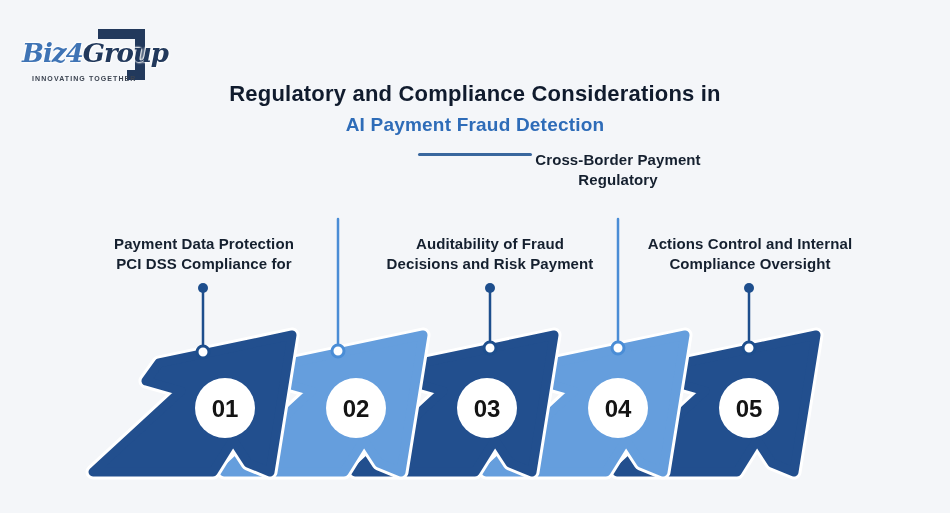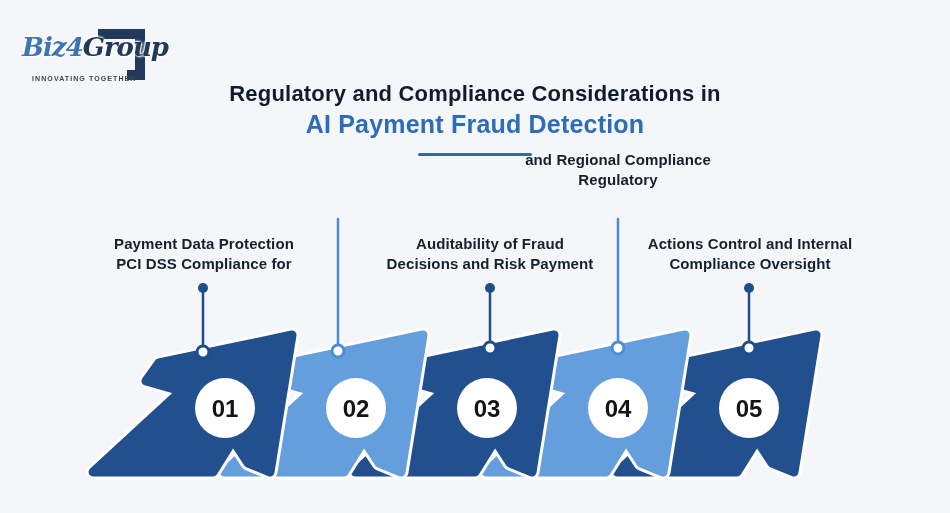--- a/index.html
+++ b/index.html
@@ -8,41 +8,41 @@
     font-family:"Liberation Sans", sans-serif;
     background:var(--background,#f4f6f9);
     position:relative; overflow:hidden;
   }
   .stage { position:absolute; inset:0; width:950px; height:513px; }
 
   
   .logo { position:absolute; left:18px; top:14px; width:170px; height:84px; }
   .logo-mark { position:absolute; left:80px; top:15px; }
   .logo-text {
-    position:absolute; left:4px; top:18px;
+    position:absolute; left:4px; top:24px;
     font-family:"DejaVu Serif", serif; font-style:italic; font-weight:700;
     font-size:26px; letter-spacing:-1px; white-space:nowrap;
     text-shadow:0 0 2px #fff, 1px 1px 2px #fff, -1px -1px 2px #fff;
   }
   .logo-text .p1, .logo-text .p2 { color:var(--logo_blue,#3f74b5); }
   .logo-text .p3 { color:var(--logo_navy,#22395c); }
   .logo-tagline {
     position:absolute; left:14px; top:61px;
     font-size:7px; font-weight:700; letter-spacing:1.1px;
     color:var(--tagline_text,#3b4350); white-space:nowrap;
   }
 
   
   .title-wrap { position:absolute; left:0; right:0; top:40px; text-align:center;margin-top:39px; }
   .title-line1 {
     font-size:22px; font-weight:700; line-height:30px;
     color:var(--title_text,#101b2d); letter-spacing:0.2px;
   }
   .title-line2 {
-    font-size:25px; font-weight:700; line-height:31px;
+    font-size:19px; font-weight:700; line-height:31px;
     color:var(--title_accent,#2e6cb8); letter-spacing:0.2px;
   }
   .title-underline {
     width:114px; height:3px; margin:13px auto 0;
     background:var(--underline,#39679e); border-radius:2px;
   }
 
   
   .step-label {
     position:absolute; width:280px; margin-left:-140px; text-align:center;
@@ -87,21 +87,21 @@
 
   <div class="step-label" style="left:204px; top:234px">
     <div>Payment Data Protection</div>
     <div>PCI DSS Compliance for</div>
   </div>
   <div class="step-label" style="left:490px; top:234px">
     <div>Auditability of Fraud</div>
     <div>Decisions and Risk Payment</div>
   </div>
   <div class="step-label" style="left:618px; top:150px">
-    <div>and Regional Compliance</div>
+    <div>Cross-Border Payment</div>
     <div>Regulatory</div>
   </div>
   <div class="step-label" style="left:750px; top:234px">
     <div>Actions Control and Internal</div>
     <div>Compliance Oversight</div>
   </div>
 
   <svg class="arrows" width="950" height="290" viewBox="0 0 950 290">
     <defs>
       <path id="arrowShape" d="M8,150 L128,150 L148,118 L163,141 L185,150 L207,13 L74,41 L61,59 L96,69 Z"></path>

